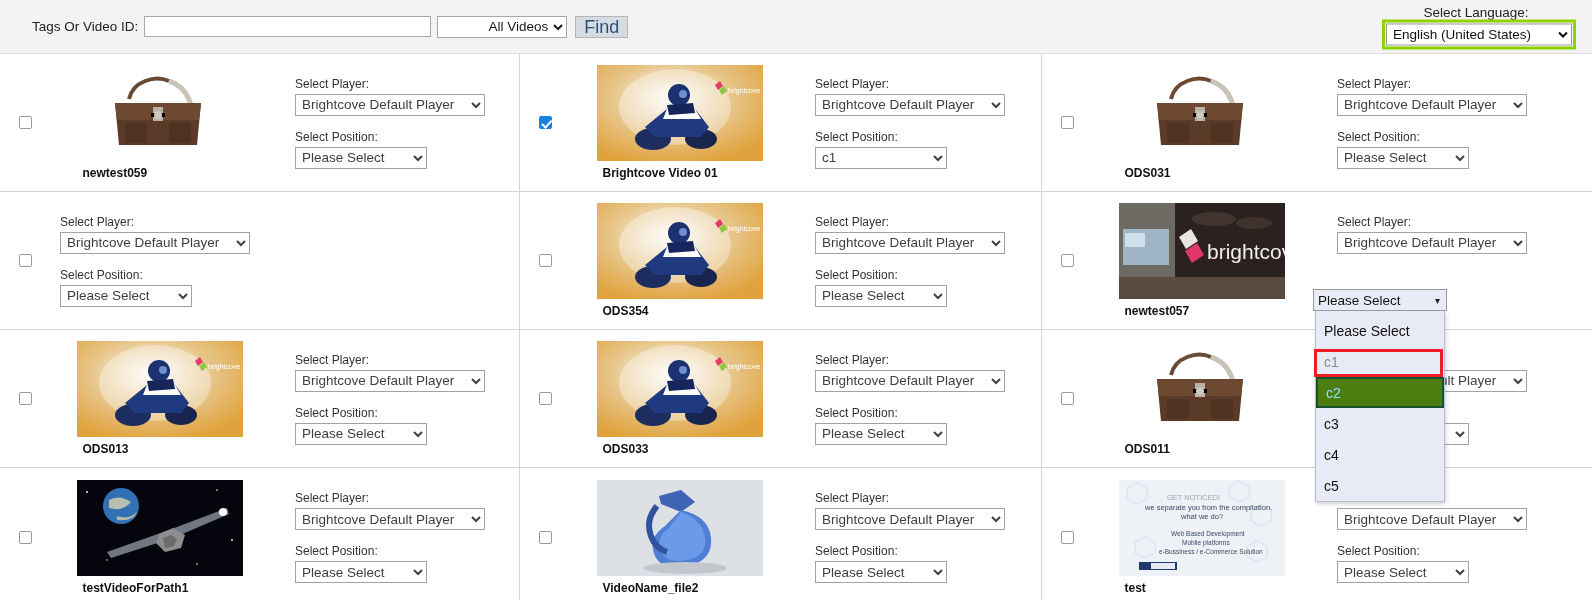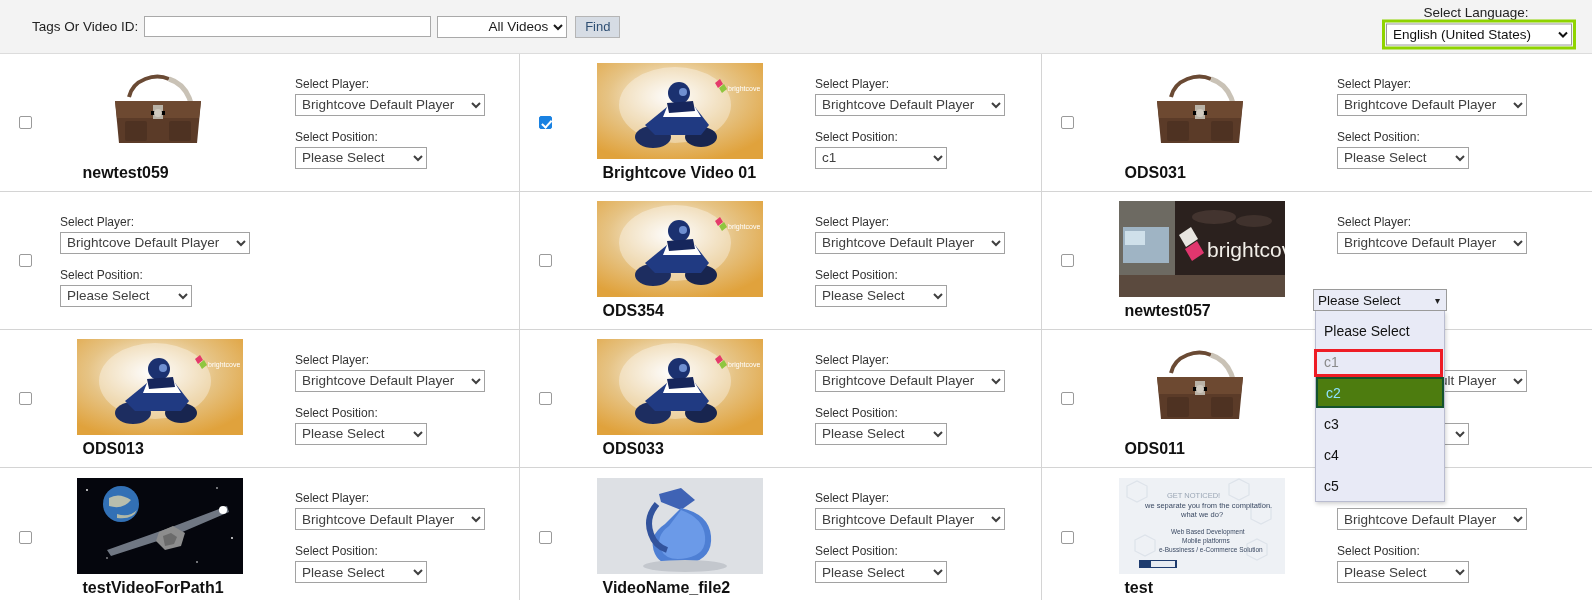--- a/index.html
+++ b/index.html
@@ -54,21 +54,21 @@
   }
   .tb-find {
     margin-left: 8px;
     height: 22px;
     min-width: 45px;
     padding: 0 8px;
     border: 1px solid #b5b5b5;
     background: #d6dce4;
     color: #2f4f73;
     font-family: "Liberation Sans", sans-serif;
-    font-size: 13px;
+    font-size: 18px;
     line-height: 20px;
     cursor: pointer;
   }
   .tb-right {
     position: absolute;
     right: 16px;
     top: 50%;
     transform: translateY(-50%);
     display: flex;
     align-items: center;
@@ -161,21 +161,21 @@
   }
   .thumb {
     width: 166px;
     height: 96px;
     overflow: hidden;
     position: relative;
     background: #eee;
   }
   .thumb-name {
     margin-top: 5px;
-    font-size: 16px;
+    font-size: 12px;
     font-weight: bold;
     color: #111;
     align-self: flex-start;
     margin-left: 6px;
     white-space: nowrap;
   }
   .thumb-block { display: flex; flex-direction: column; }
 
   .ctrl-col {
     flex: 1;

